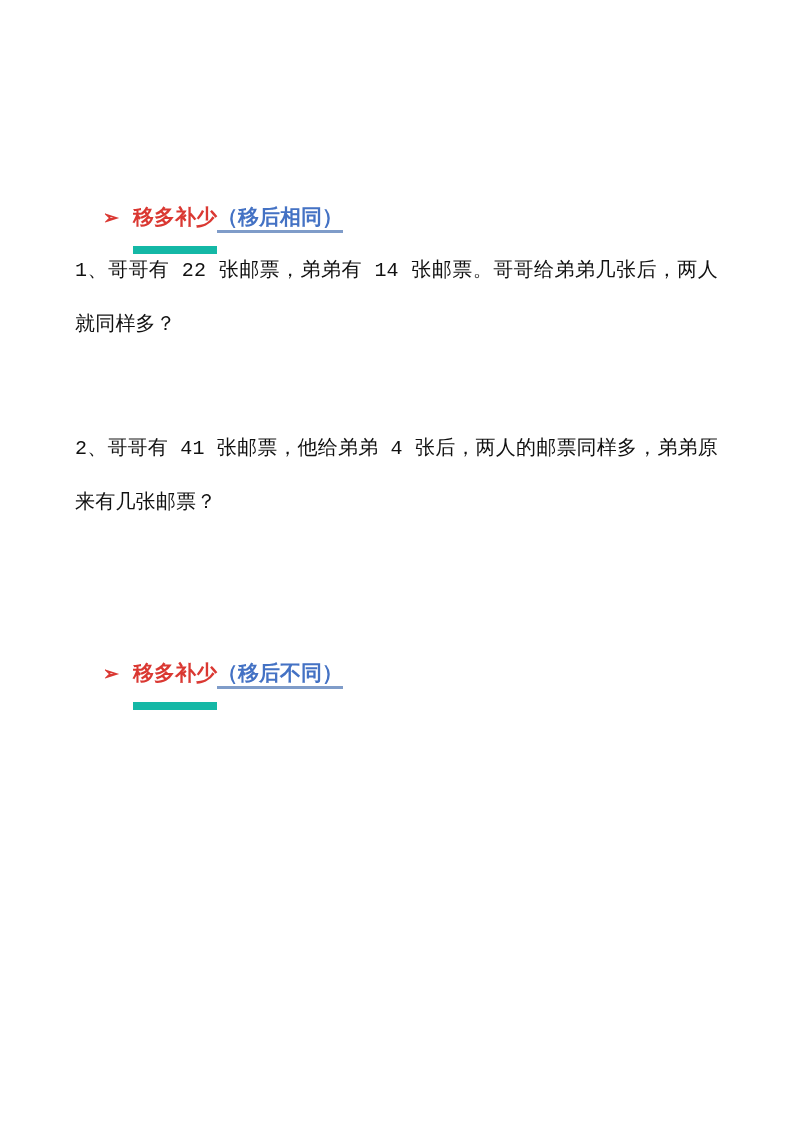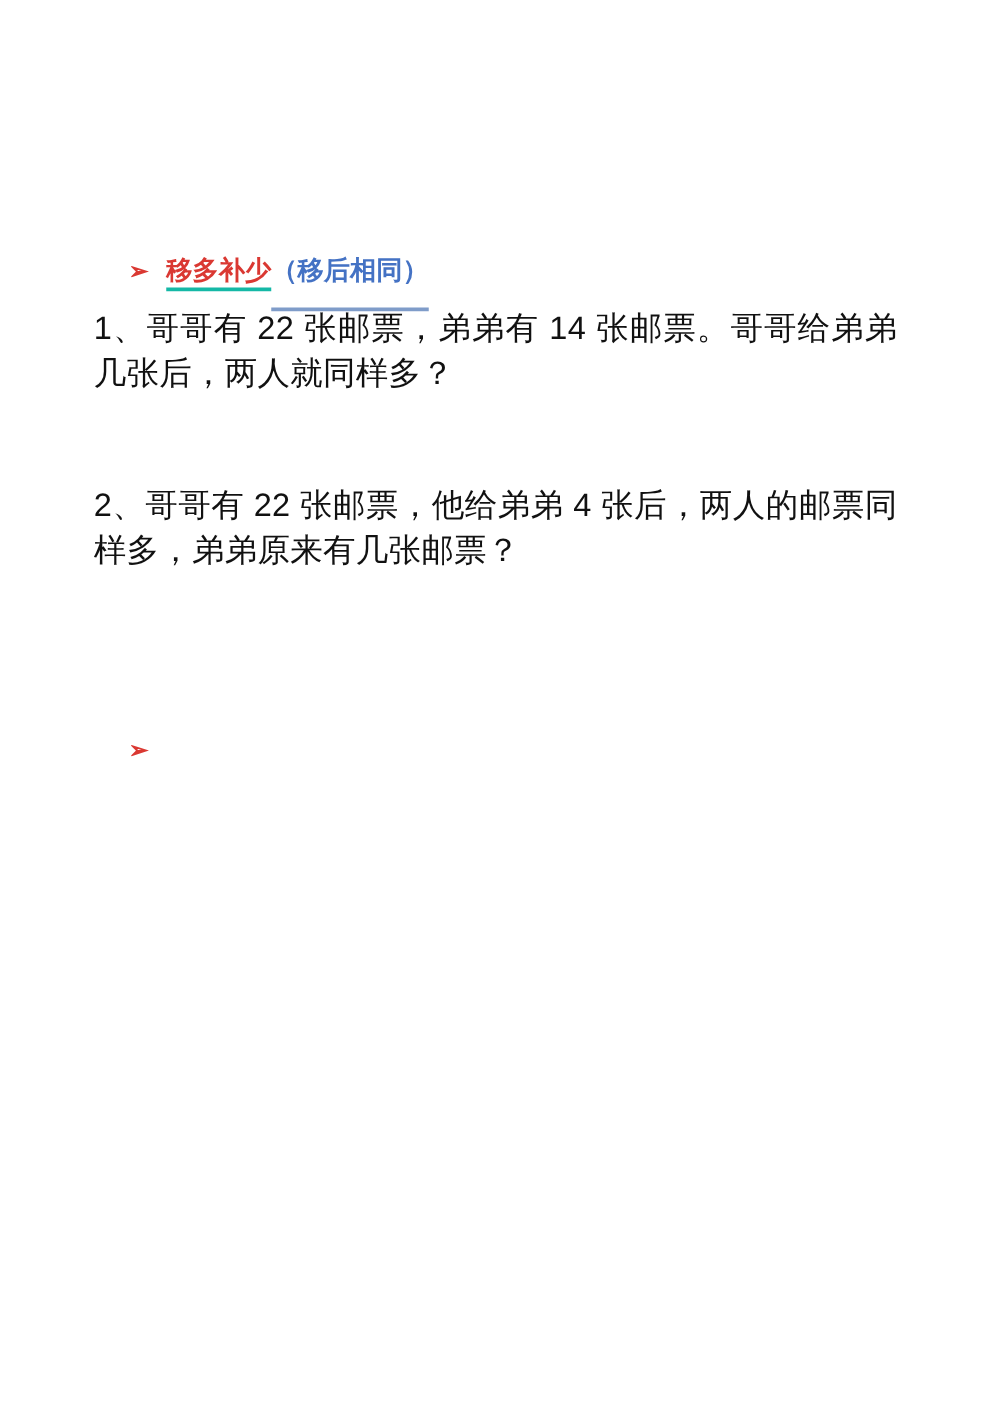--- a/index.html
+++ b/index.html
@@ -28,51 +28,53 @@
   .section-heading.first { padding-top: 202px; }
   .section-heading.second { margin-top: 128px; }
   .bullet {
     color: #DA3832;
     font-size: 19px;
     font-weight: bold;
     margin-right: 14px;
   }
   .hl-red {
     color: #DA3832;
-    border-bottom: 3px solid #14b8a6;
-    padding-bottom: 2px;
+    border-bottom: 8px solid #14b8a6;
+    padding-bottom: 18px;
   }
   .hl-blue {
     color: #4472C4;
     border-bottom: 3px solid #7F9CC9;
-    padding-bottom: 18px;
+    padding-bottom: 2px;
   }
   .problem {
-    font-size: 26px;
-    line-height: 36px;
+    font-size: 20px;
+    line-height: 54px;
     margin-top: 11px;
     color: #111111;
     letter-spacing: 0.2px;
     text-align: justify;
+    font-family: Liberation Mono, monospace;
   }
   .problem.gap-answer { margin-top: 70px; }
 </style>
 </head>
 <body>
 
 <div class="page">
   <div class="content">
 
     <div class="section-heading first">
       <span class="bullet">➢</span>
       <span><span class="hl-red">移多补少</span><span class="hl-blue">（移后相同）</span></span>
     </div>
 
     <p class="problem">1、哥哥有 22 张邮票，弟弟有 14 张邮票。哥哥给弟弟几张后，两人就同样多？</p>
-    <p class="problem gap-answer">2、哥哥有 22 张邮票，他给弟弟 4 张后，两人的邮票同样多，弟弟原来有几张邮票？</p>
+    <p class="problem gap-answer">2、哥哥有 41 张邮票，他给弟弟 4 张后，两人的邮票同样多，弟弟原来有几张邮票？</p>
 
     <div class="section-heading second">
       <span class="bullet">➢</span>
+      <span><span class="hl-red">移多补少</span><span class="hl-blue">（移后不同）</span></span>
     </div>
 
 
   </div>
 </div>
 
 </body></html>

